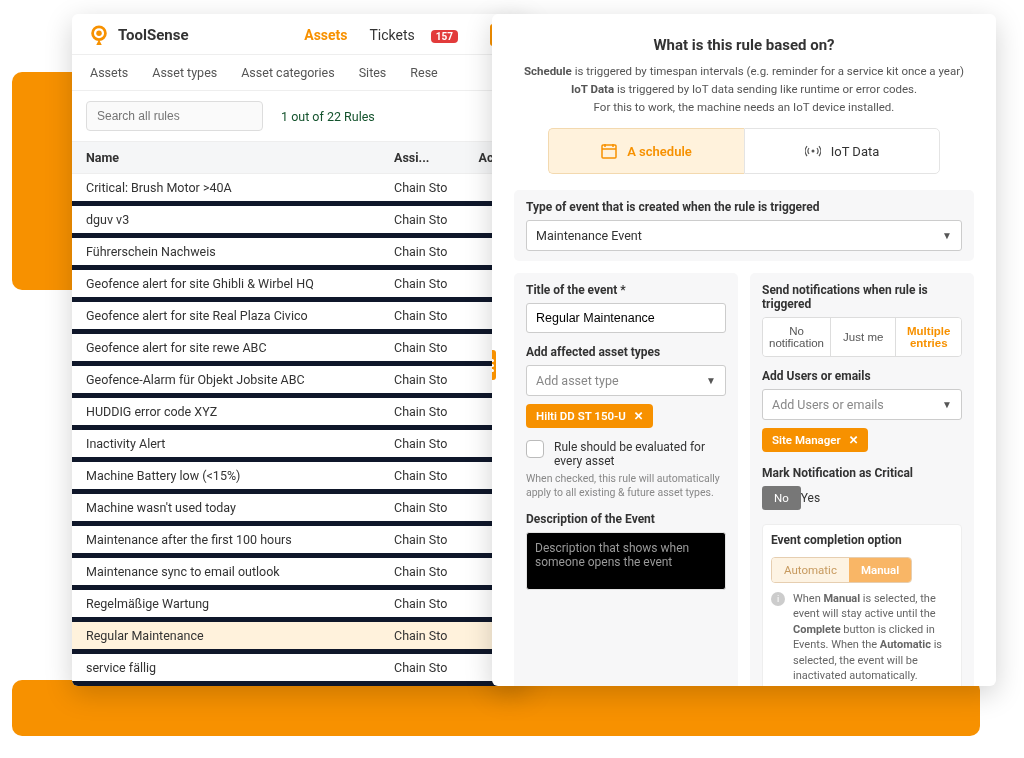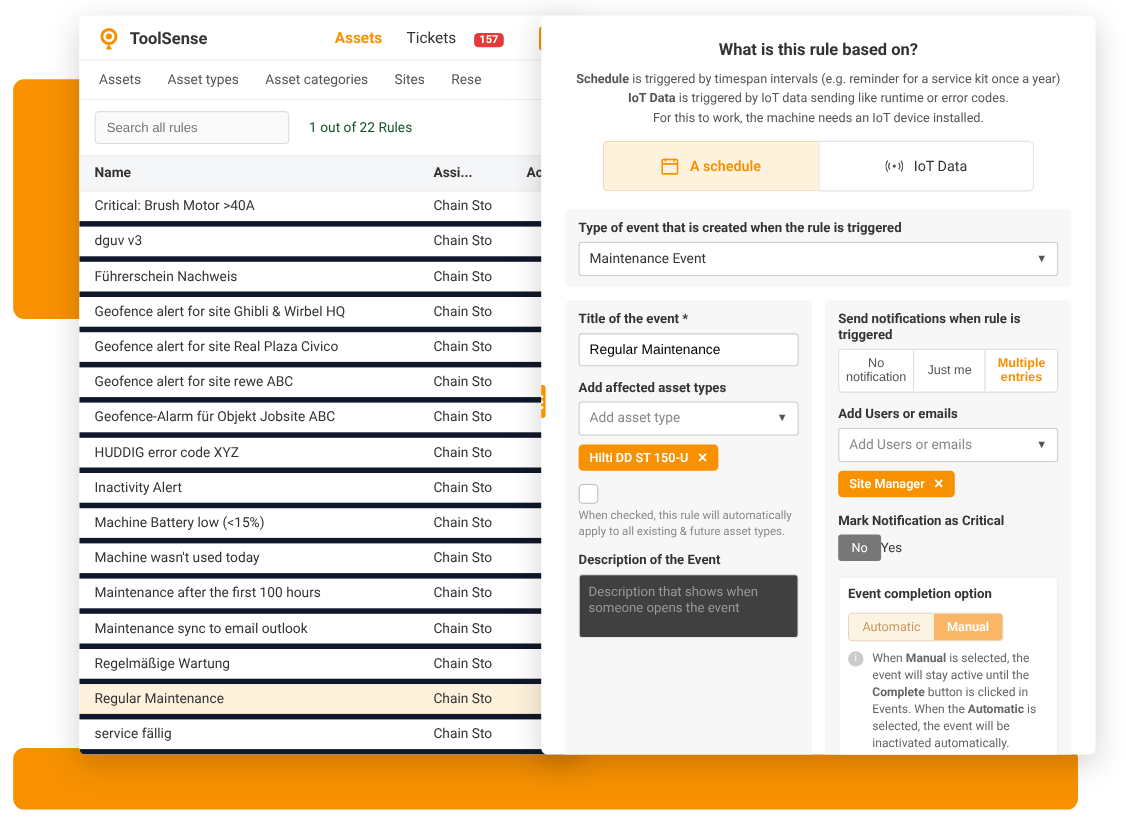--- a/index.html
+++ b/index.html
@@ -62,21 +62,21 @@
 .seg button.active { background: #fff; color: #f79100; font-weight: 700; }
 .seg button + button { border-left: 1px solid #ddd; }
 
 .chip { display: inline-flex; align-items: flex-start; gap: 8px; background: #f79100; color: #fff; font-size: 11.5px; font-weight: 600; padding: 5px 10px; border-radius: 4px; margin-top: 8px; }
 .chip .x { cursor: pointer; font-weight: 700; }
 
 .checkbox-row { display: flex; gap: 10px; align-items: flex-start; font-size: 12px; margin-top: 4px; }
 .checkbox-row .box { width: 18px; height: 18px; border: 1.5px solid #bbb; border-radius: 4px; flex-shrink: 0; cursor: pointer; background: #fff; }
 .hint { font-size: 10.5px; color: #888; margin-top: 4px; line-height: 1.35; }
 
-.textarea-fake { border: 1px solid #e3e3e3; border-radius: 3px; padding: 8px; font-size: 12px; color: #999; background: #404040; height: 58px; }
+.textarea-fake { border: 1px solid #e3e3e3; border-radius: 3px; padding: 8px; font-size: 12px; color: #999; background: #000000; height: 58px; }
 
 .radio-block { display: flex; align-items: center; font-size: 12px; margin-top: 6px; }
 .radio-block .no { background: #777; color: #fff; padding: 5px 12px; border-radius: 3px; font-size: 11.5px; }
 
 .pill-seg { display: inline-flex; border: 1px solid #e6ceb0; border-radius: 4px; overflow: hidden; font-size: 11.5px; margin-top: 4px; }
 .pill-seg span { padding: 5px 12px; cursor: pointer; }
 .pill-seg span.active { background: #f9b666; color: #fff; font-weight: 600; }
 .pill-seg span:not(.active) { background: #fdf3e3; color: #c79a5f; }
 
 .info-note { display: flex; gap: 8px; font-size: 11px; color: #666; margin-top: 8px; line-height: 1.4; }
@@ -276,20 +276,21 @@
           <span style="color:#888">Add asset type</span>
             <span class="caret">▼</span>
         </div>
         <span class="chip">
             <span>Hilti DD ST 150-U</span>
             <span class="x">✕</span>
           </span>
 
         <div class="checkbox-row" style="margin-top:12px">
           <div class="box"></div>
+          <span>Rule should be evaluated for every asset</span>
         </div>
         <div class="hint">When checked, this rule will automatically apply to all existing &amp; future asset types.</div>
 
         <div class="form-label" style="margin-top:12px">Description of the Event</div>
         <div class="textarea-fake">Description that shows when someone opens the event</div>
       </div>
 
       <div class="form-block">
         <div class="form-label">Send notifications when rule is triggered</div>
         <div class="seg">

